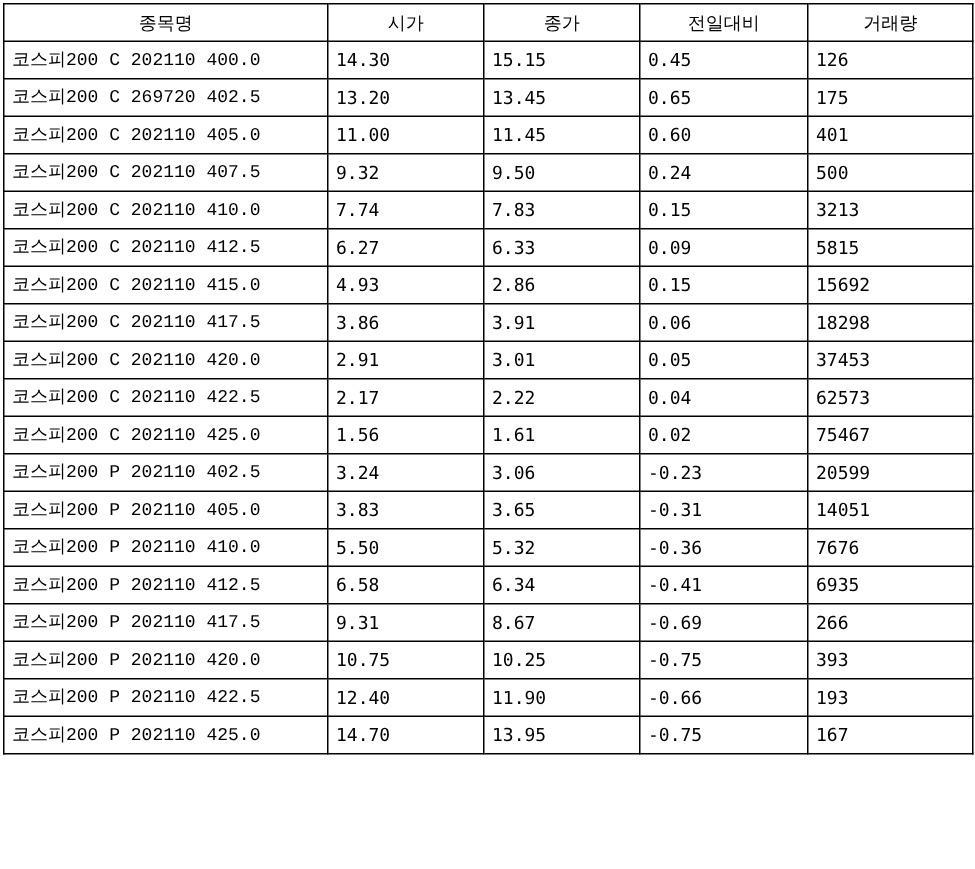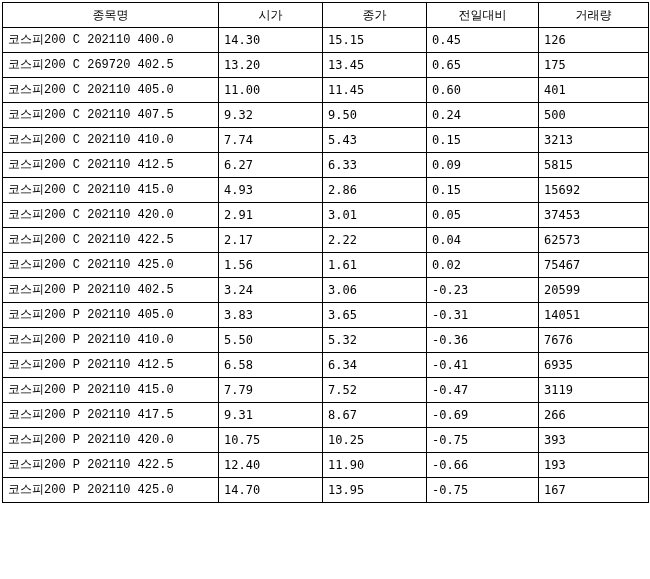--- a/index.html
+++ b/index.html
@@ -95,39 +95,46 @@
       <tr>
         <td class="name-cell">코스피200 C 202110 407.5</td>
         <td class="open-cell">9.32</td>
         <td class="close-cell">9.50</td>
         <td class="change-cell">0.24</td>
         <td class="volume-cell">500</td>
       </tr>
       <tr>
         <td class="name-cell">코스피200 C 202110 410.0</td>
         <td class="open-cell">7.74</td>
-        <td class="close-cell">5.43</td>
+        <td class="close-cell">7.83</td>
         <td class="change-cell">0.15</td>
         <td class="volume-cell">3213</td>
       </tr>
       <tr>
         <td class="name-cell">코스피200 C 202110 412.5</td>
         <td class="open-cell">6.27</td>
         <td class="close-cell">6.33</td>
         <td class="change-cell">0.09</td>
         <td class="volume-cell">5815</td>
       </tr>
       <tr>
         <td class="name-cell">코스피200 C 202110 415.0</td>
         <td class="open-cell">4.93</td>
         <td class="close-cell">2.86</td>
         <td class="change-cell">0.15</td>
         <td class="volume-cell">15692</td>
       </tr>
       <tr>
+        <td class="name-cell">코스피200 C 202110 417.5</td>
+        <td class="open-cell">3.86</td>
+        <td class="close-cell">3.91</td>
+        <td class="change-cell">0.06</td>
+        <td class="volume-cell">18298</td>
+      </tr>
+      <tr>
         <td class="name-cell">코스피200 C 202110 420.0</td>
         <td class="open-cell">2.91</td>
         <td class="close-cell">3.01</td>
         <td class="change-cell">0.05</td>
         <td class="volume-cell">37453</td>
       </tr>
       <tr>
         <td class="name-cell">코스피200 C 202110 422.5</td>
         <td class="open-cell">2.17</td>
         <td class="close-cell">2.22</td>
@@ -163,27 +170,20 @@
         <td class="volume-cell">7676</td>
       </tr>
       <tr>
         <td class="name-cell">코스피200 P 202110 412.5</td>
         <td class="open-cell">6.58</td>
         <td class="close-cell">6.34</td>
         <td class="change-cell">-0.41</td>
         <td class="volume-cell">6935</td>
       </tr>
       <tr>
-        <td class="name-cell">코스피200 P 202110 415.0</td>
-        <td class="open-cell">7.79</td>
-        <td class="close-cell">7.52</td>
-        <td class="change-cell">-0.47</td>
-        <td class="volume-cell">3119</td>
-      </tr>
-      <tr>
         <td class="name-cell">코스피200 P 202110 417.5</td>
         <td class="open-cell">9.31</td>
         <td class="close-cell">8.67</td>
         <td class="change-cell">-0.69</td>
         <td class="volume-cell">266</td>
       </tr>
       <tr>
         <td class="name-cell">코스피200 P 202110 420.0</td>
         <td class="open-cell">10.75</td>
         <td class="close-cell">10.25</td>

